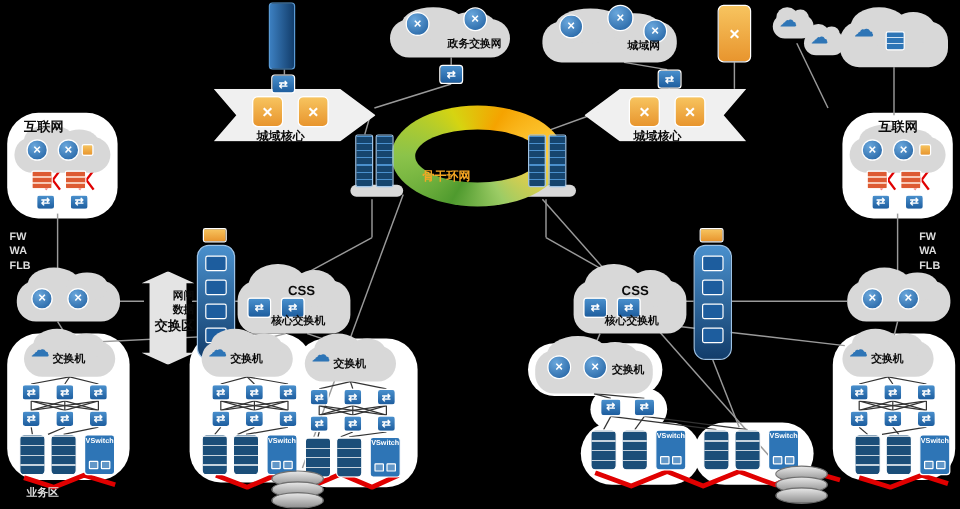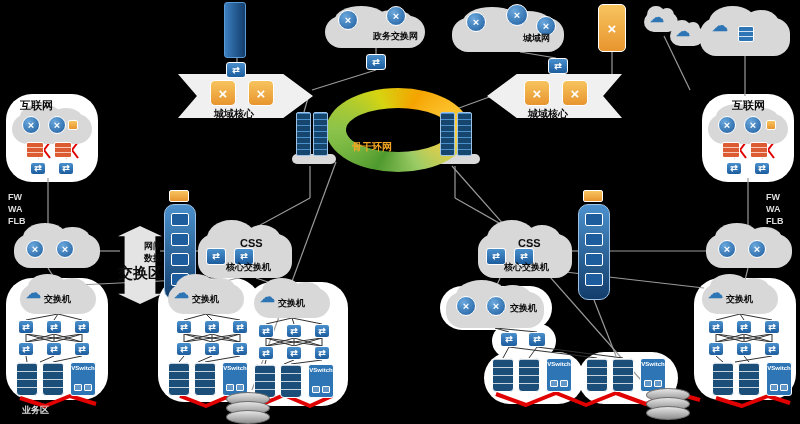--- a/index.html
+++ b/index.html
@@ -269,21 +269,21 @@
   <span class="lblw" style="left:766px;top:204px;font-size:9px">WA</span>
   <span class="lblw" style="left:766px;top:216px;font-size:9px">FLB</span>
 
   <div class="cloud" style="left:14px;top:234px;width:86px;height:34px"></div>
   <div class="router" style="left:26px;top:240px;width:18px;height:18px"></div>
   <div class="router" style="left:56px;top:240px;width:18px;height:18px"></div>
 
   <div class="varrow" style="left:118px;top:226px;width:44px;height:78px"></div>
   <span class="lbl tc" style="left:118px;top:240px;width:44px;font-size:9px">网闸</span>
   <span class="lbl tc" style="left:118px;top:252px;width:44px;font-size:9px">数据</span>
-  <span class="lbl tc" style="left:118px;top:264px;width:44px;font-size:15px">交换区</span>
+  <span class="lbl tc" style="left:118px;top:264px;width:44px;font-size:11px">交换区</span>
 
   <div class="odev" style="left:169px;top:190px;width:20px;height:12px"></div>
   <div class="banner" style="left:164px;top:204px;width:32px;height:96px">
     <i class="bicon" style="top:8px"></i>
     <i class="bicon" style="top:28px"></i>
     <i class="bicon" style="top:48px"></i>
     <i class="bicon" style="top:68px"></i>
   </div>
 
   <div class="cloud" style="left:198px;top:234px;width:94px;height:44px"></div>

